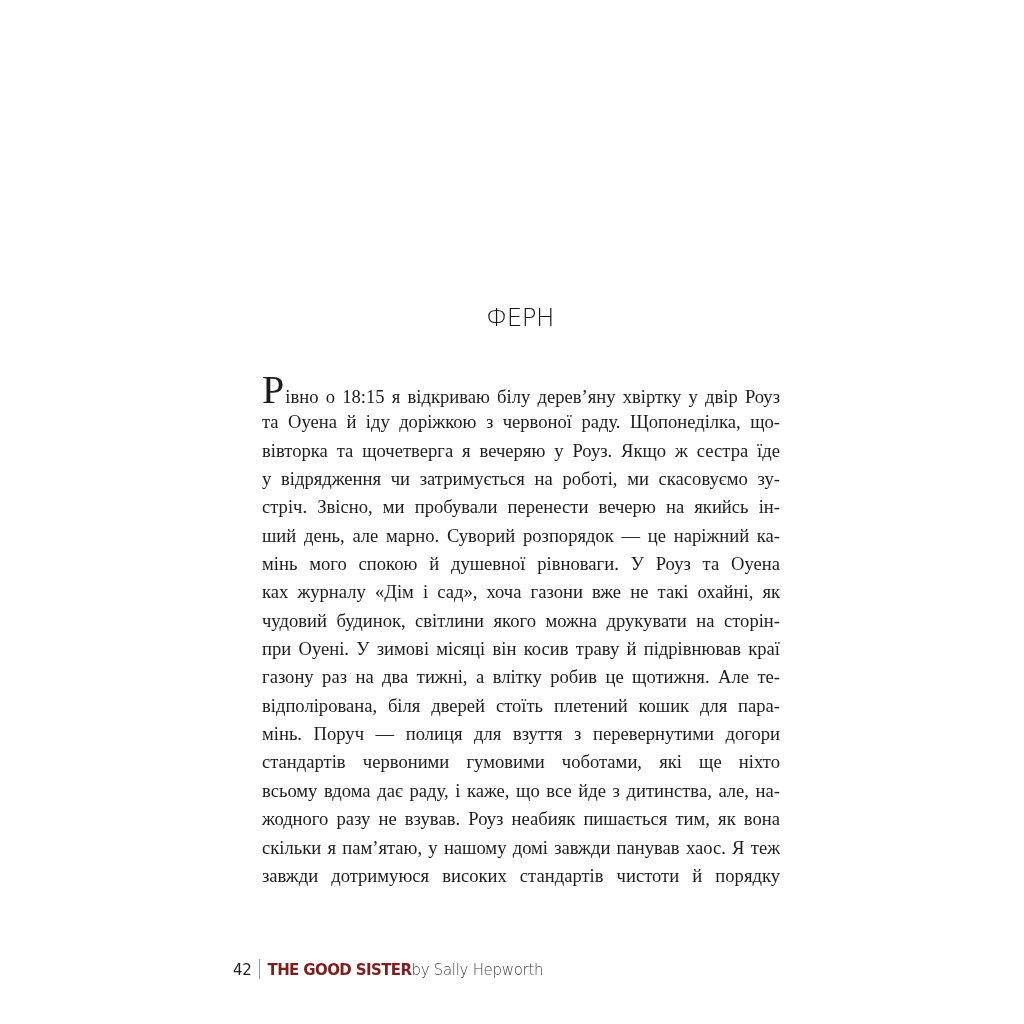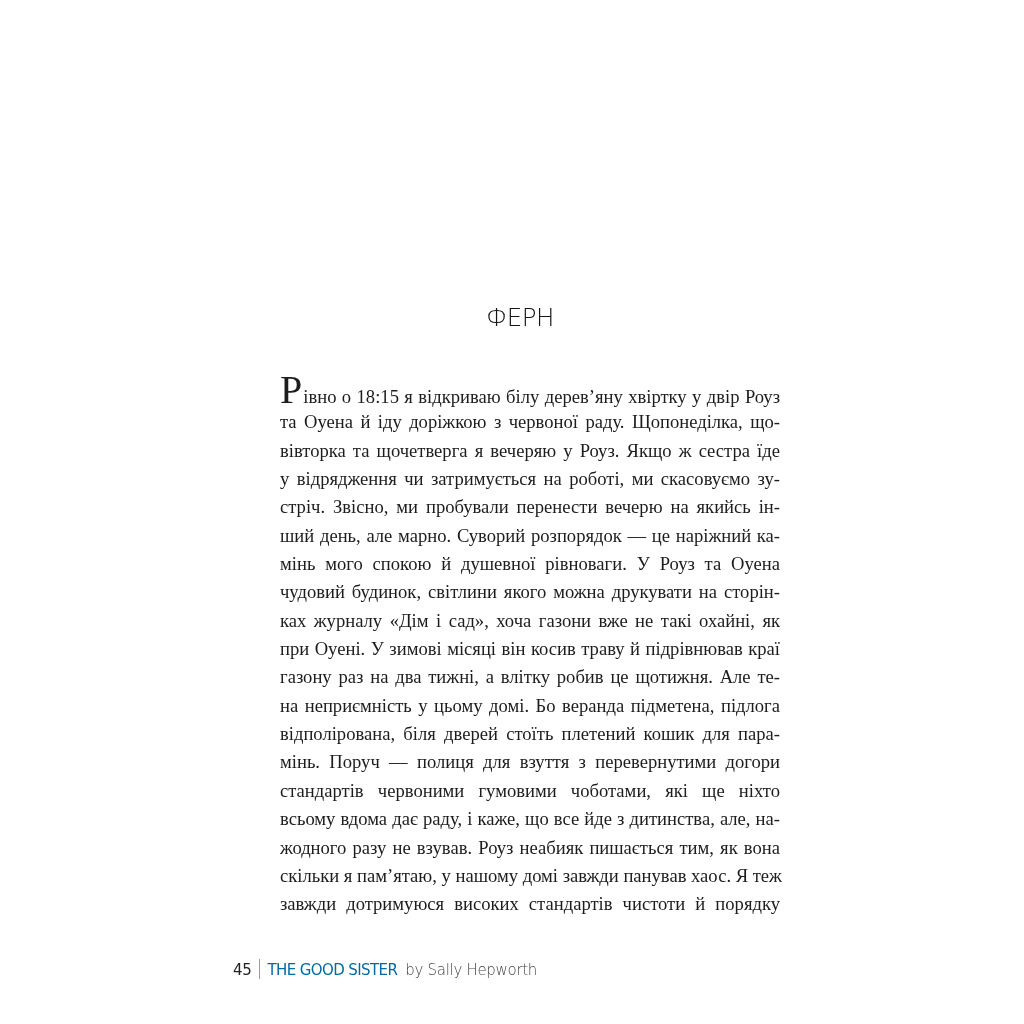--- a/index.html
+++ b/index.html
@@ -7,57 +7,56 @@
   .chapter-title {
     position: absolute; left: 0; width: 1040px; top: 303px; text-align: center;
     font-family: "DejaVu Sans", sans-serif; font-size: 25px; letter-spacing: -0.5px;
     font-weight: 300; color: #151515; transform: scaleX(0.98);
   }
   .body-text {
     position: absolute; left: 262px; top: 380px; width: 518px;
     font-family: "Liberation Serif", serif; font-size: 18.6px; line-height: 28.35px;
     color: #1d1d1d;
   }
-  .line { display: block; white-space: nowrap; text-align: justify; text-align-last: justify; height: 28.35px; margin-left: 18px; }
+  .line { display: block; white-space: nowrap; text-align: justify; text-align-last: justify; height: 28.35px; }
   .line.first { padding-left: 0; }
   .dropcap {
     font-family: "Liberation Serif", serif; font-size: 40px; line-height: 20px;
     vertical-align: baseline; margin-right: 1px;
   }
   .footer {
     position: absolute; left: 233px; top: 959px;
     font-family: "DejaVu Sans", sans-serif; font-size: 15px; color: #222;
     white-space: nowrap; letter-spacing: -0.3px;
   }
   .footer .sep { display: inline-block; width: 1px; height: 20px; background: #999; vertical-align: -4px; margin: 0 8px 0 7px; }
-  .footer .book { font-weight: normal; color: #0369a1; letter-spacing: -0.6px; }
-  .footer .author { color: #444; margin-left: 8px; font-weight: 300; }
+  .footer .book { font-weight: bold; color: #7f1d1d; letter-spacing: -0.6px; }
+  .footer .author { color: #444; margin-left: 0; font-weight: 300; }
 </style>
 </head>
 <body>
 
 <div class="chapter-title">ФЕРН</div>
 
 <div class="body-text">
   <span class="line first"><span class="dropcap">Р</span><span>івно о 18:15 я відкриваю білу дерев’яну хвіртку у двір Роуз</span></span>
   <span class="line">та Оуена й іду доріжкою з червоної раду. Щопонеділка, що-</span>
   <span class="line">вівторка та щочетверга я вечеряю у Роуз. Якщо ж сестра їде</span>
   <span class="line">у відрядження чи затримується на роботі, ми скасовуємо зу-</span>
   <span class="line">стріч. Звісно, ми пробували перенести вечерю на якийсь ін-</span>
   <span class="line">ший день, але марно. Суворий розпорядок — це наріжний ка-</span>
   <span class="line">мінь мого спокою й душевної рівноваги. У Роуз та Оуена</span>
+  <span class="line">ках журналу «Дім і сад», хоча газони вже не такі охайні, як</span>
   <span class="line">чудовий будинок, світлини якого можна друкувати на сторін-</span>
-  <span class="line">ках журналу «Дім і сад», хоча газони вже не такі охайні, як</span>
   <span class="line">при Оуені. У зимові місяці він косив траву й підрівнював краї</span>
   <span class="line">газону раз на два тижні, а влітку робив це щотижня. Але те-</span>
-  <span class="line">на неприємність у цьому домі. Бо веранда підметена, підлога</span>
   <span class="line">відполірована, біля дверей стоїть плетений кошик для пара-</span>
   <span class="line">мінь. Поруч — полиця для взуття з перевернутими догори</span>
   <span class="line">стандартів червоними гумовими чоботами, які ще ніхто</span>
   <span class="line">всьому вдома дає раду, і каже, що все йде з дитинства, але, на-</span>
   <span class="line">жодного разу не взував. Роуз неабияк пишається тим, як вона</span>
   <span class="line">скільки я пам’ятаю, у нашому домі завжди панував хаос. Я теж</span>
   <span class="line">завжди дотримуюся високих стандартів чистоти й порядку</span>
 </div>
 
 <div class="footer">
-  <span>45</span><span class="sep"></span><span class="book">THE GOOD SISTER</span><span class="author">by Sally Hepworth</span>
+  <span>42</span><span class="sep"></span><span class="book">THE GOOD SISTER</span><span class="author">by Sally Hepworth</span>
 </div>
 
 </body></html>

